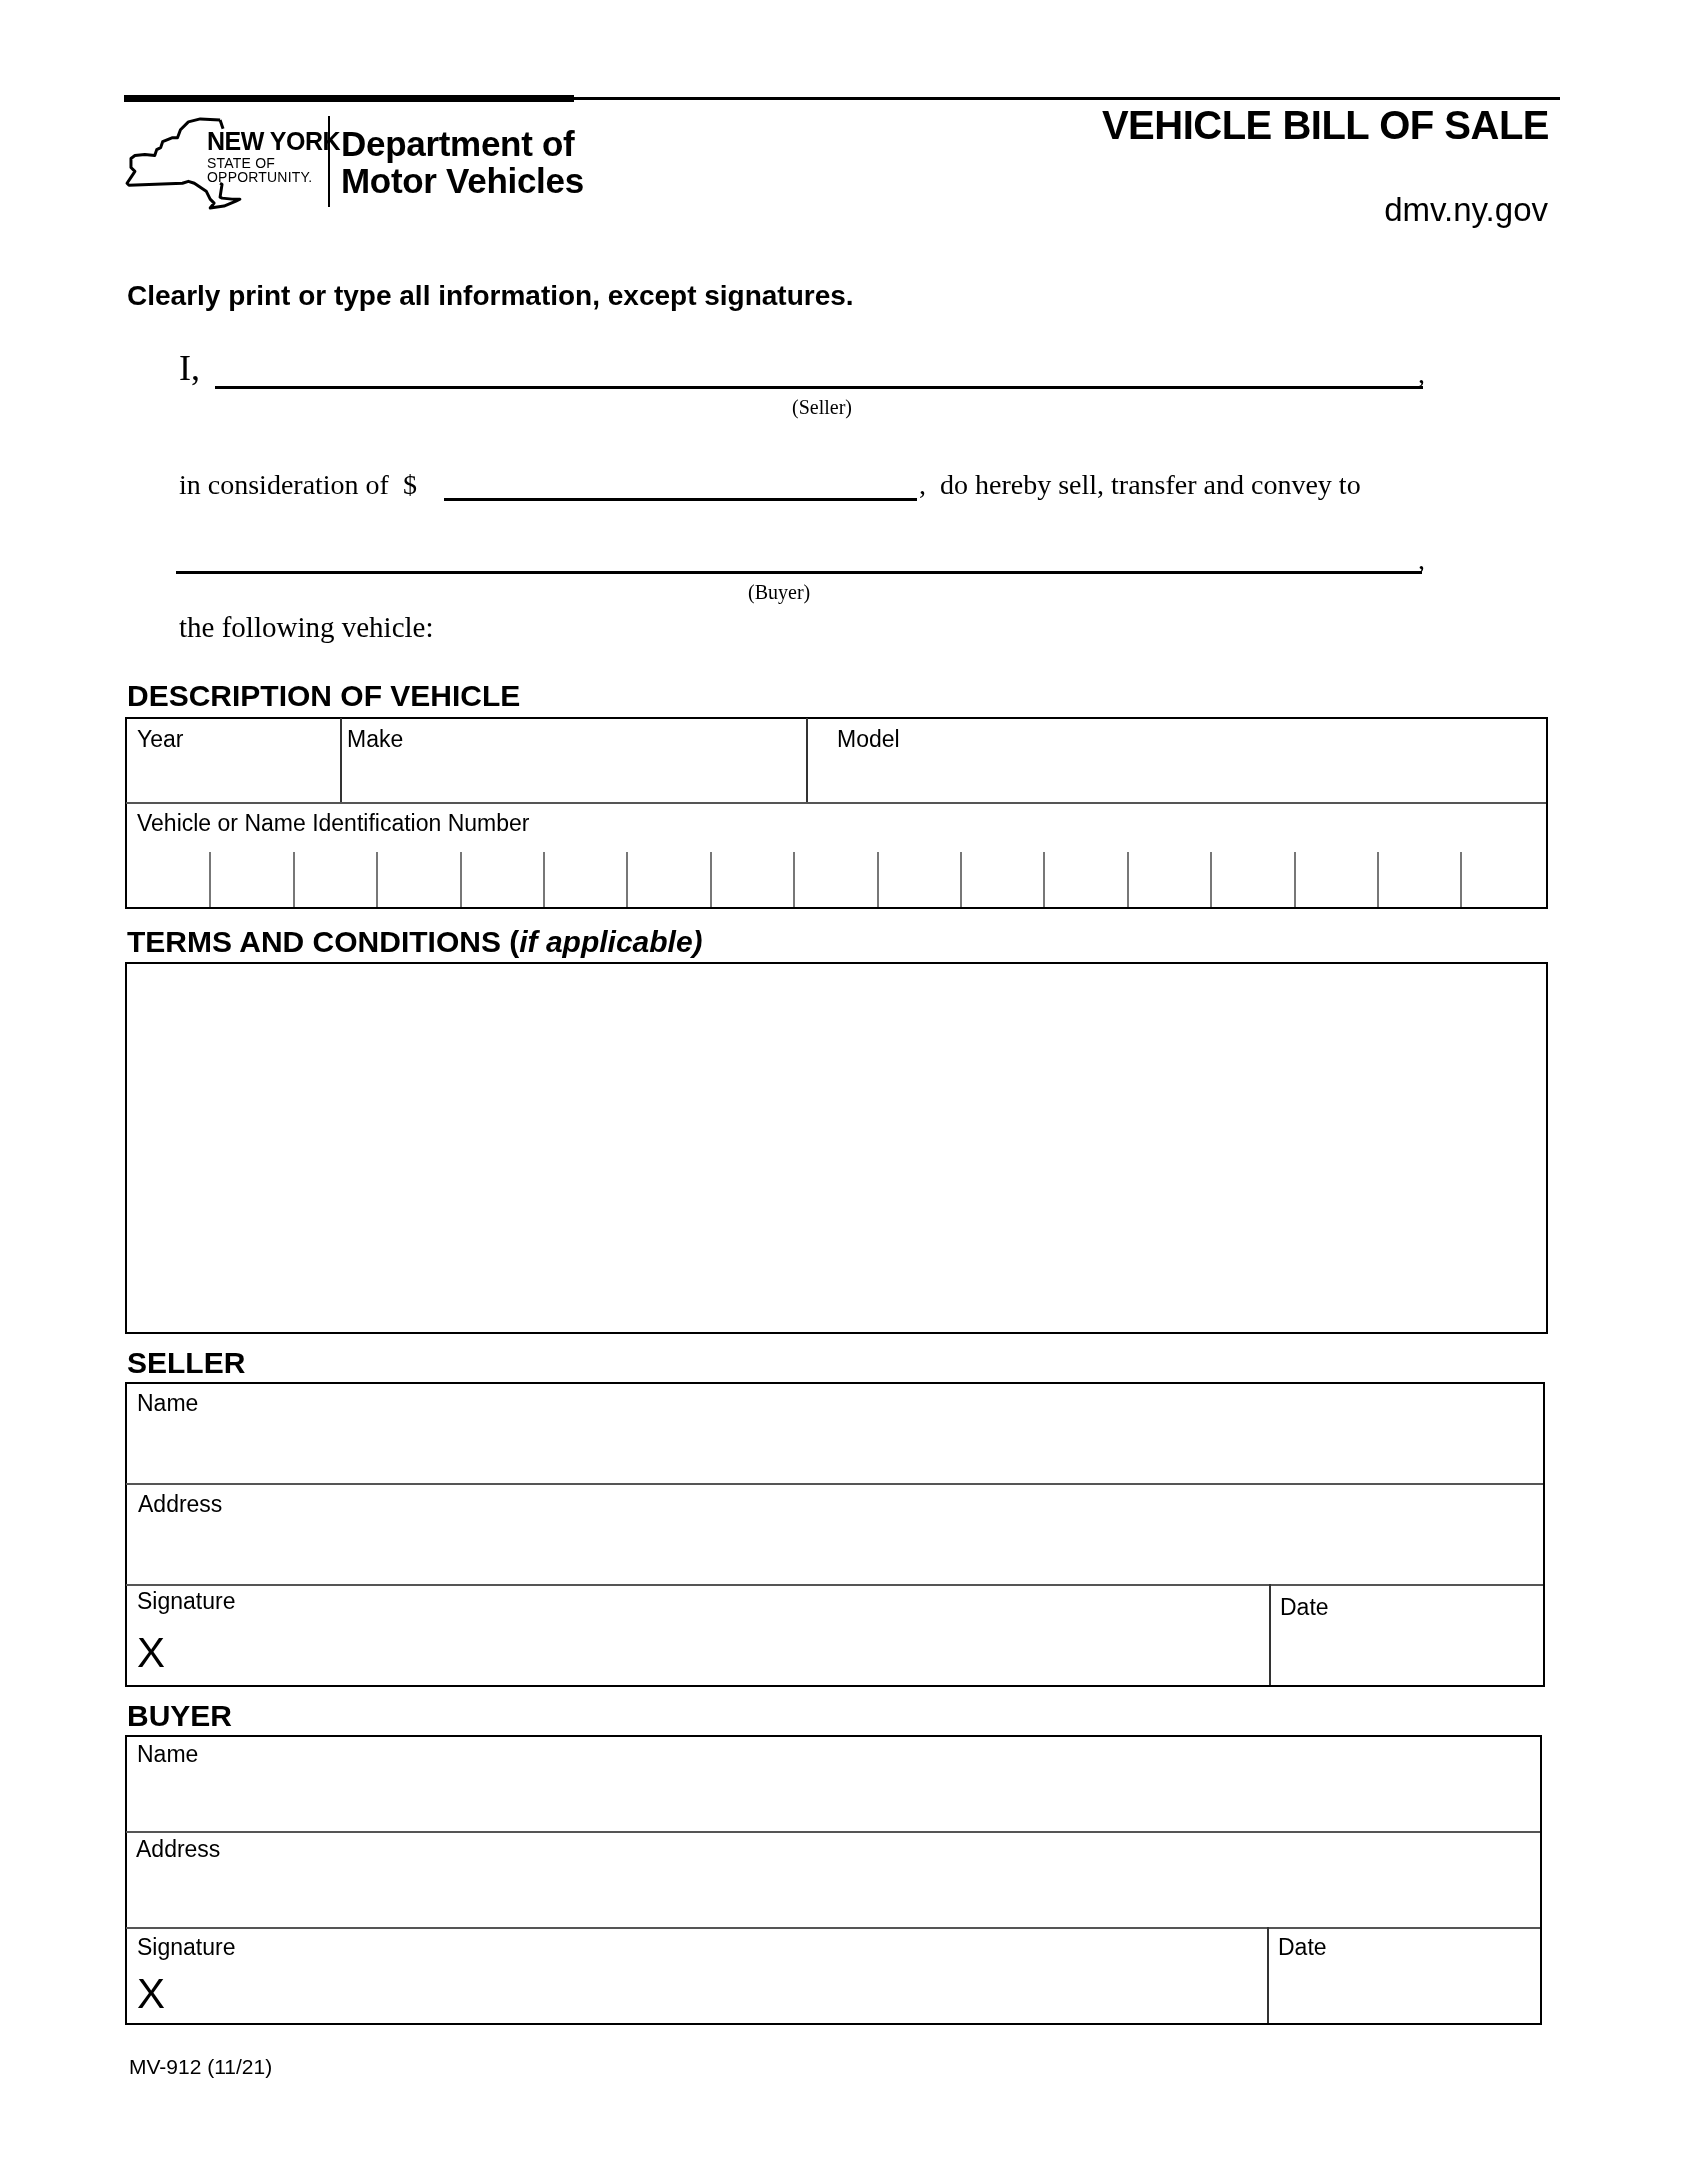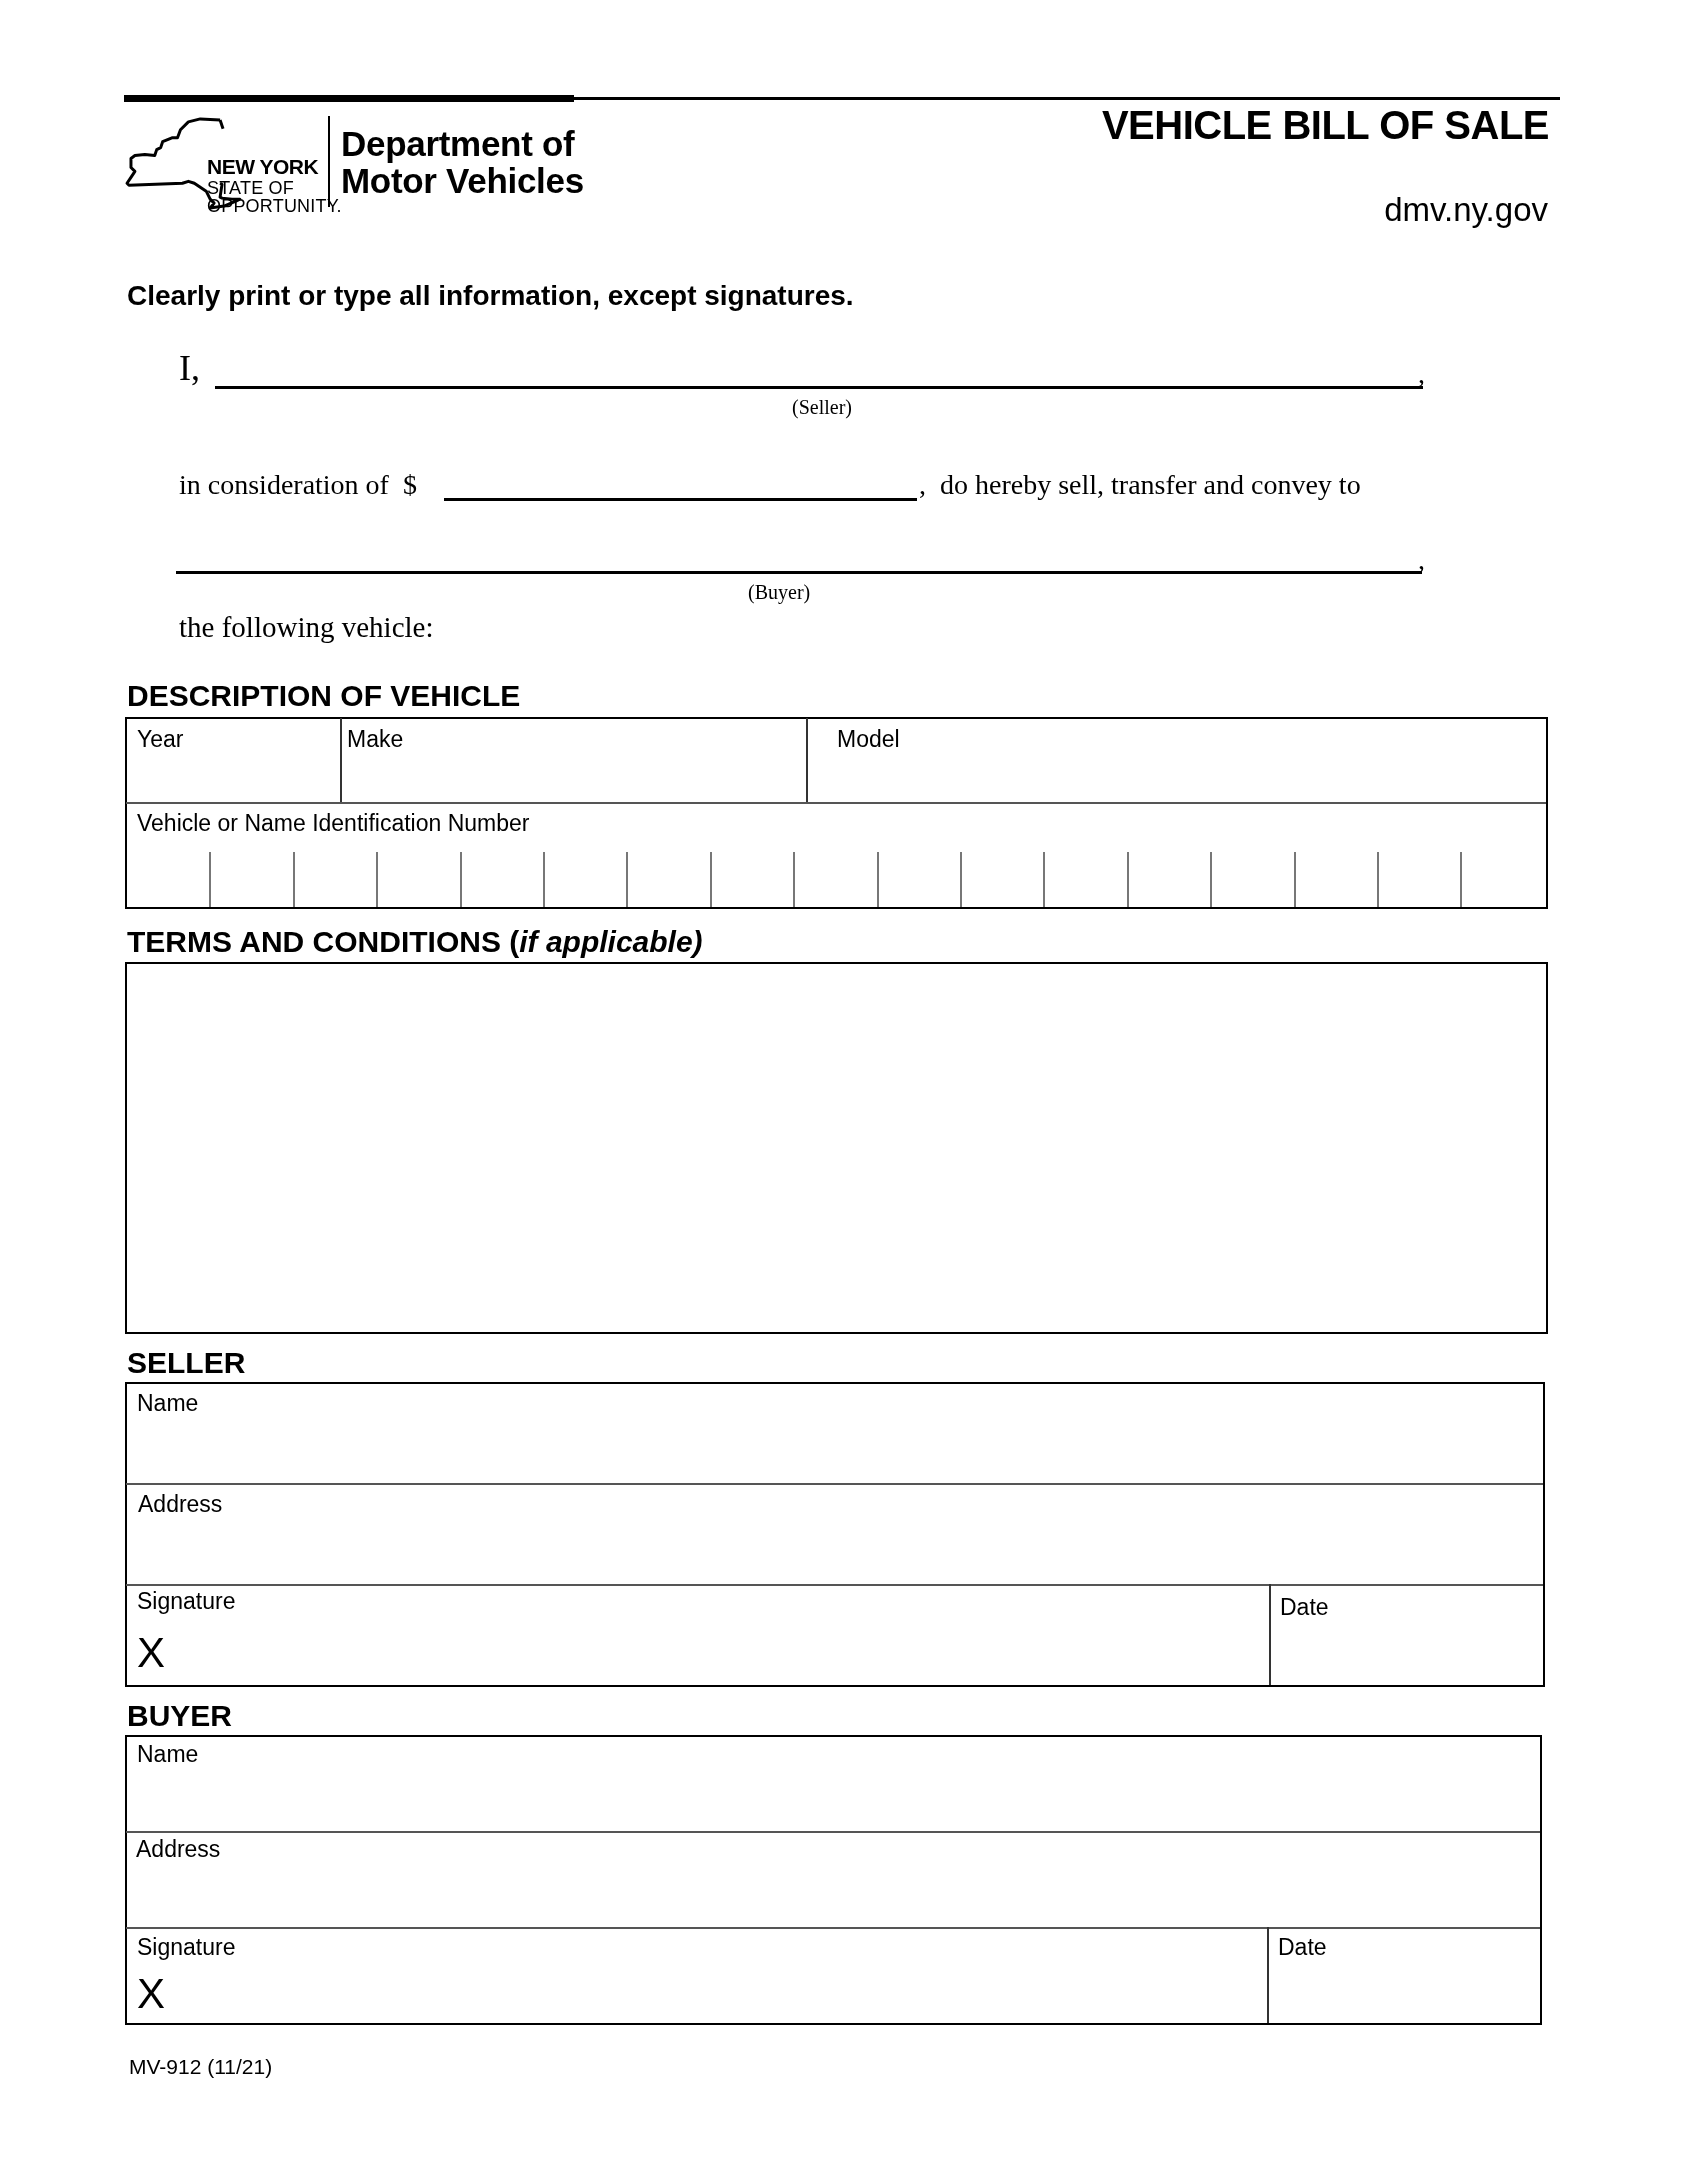--- a/index.html
+++ b/index.html
@@ -6,22 +6,22 @@
     body { width: 1683px; height: 2178px; position: relative; overflow: hidden; color: #000; }
     .abs { position: absolute; }
     .sans { font-family: "Liberation Sans", "DejaVu Sans", sans-serif; }
     .serif { font-family: "Liberation Serif", "DejaVu Serif", serif; }
 
     
     .rule-thick { left: 124px; top: 95px; width: 450px; height: 7px; background: #000; }
     .rule-thin { left: 574px; top: 97px; width: 986px; height: 3px; background: #000; }
     .logo-divider { left: 328px; top: 116px; width: 2px; height: 91px; background: #000; }
     .ny-text { left: 207px; top: 129px; line-height: 1; }
-    .ny-main { font-size: 21px; font-weight: bold; letter-spacing: -0.5px; display: block; margin-top: 27px; }
-    .ny-sub { font-size: 18px; display: block; margin-top: 2px; letter-spacing: 0.2px; }
+    .ny-main { font-size: 25px; font-weight: bold; letter-spacing: -0.5px; display: block; }
+    .ny-sub { font-size: 14px; display: block; margin-top: 2px; letter-spacing: 0.2px; }
     .dmv-name { left: 341px; top: 125px; font-size: 35px; font-weight: bold; line-height: 37px; letter-spacing: -0.3px; }
     .doc-title { right: 134px; top: 103px; font-size: 40px; font-weight: bold; letter-spacing: -0.5px; text-align: right; }
     .doc-url { right: 135px; top: 154px; font-size: 33px; text-align: right; margin-top: 37px; }
 
     
     .instructions { left: 127px; top: 280px; font-size: 28px; font-weight: bold; }
     .body-text { font-size: 28px; }
     .fill-line { height: 3px; background: #000; }
     .caption { font-size: 20px; }
 

